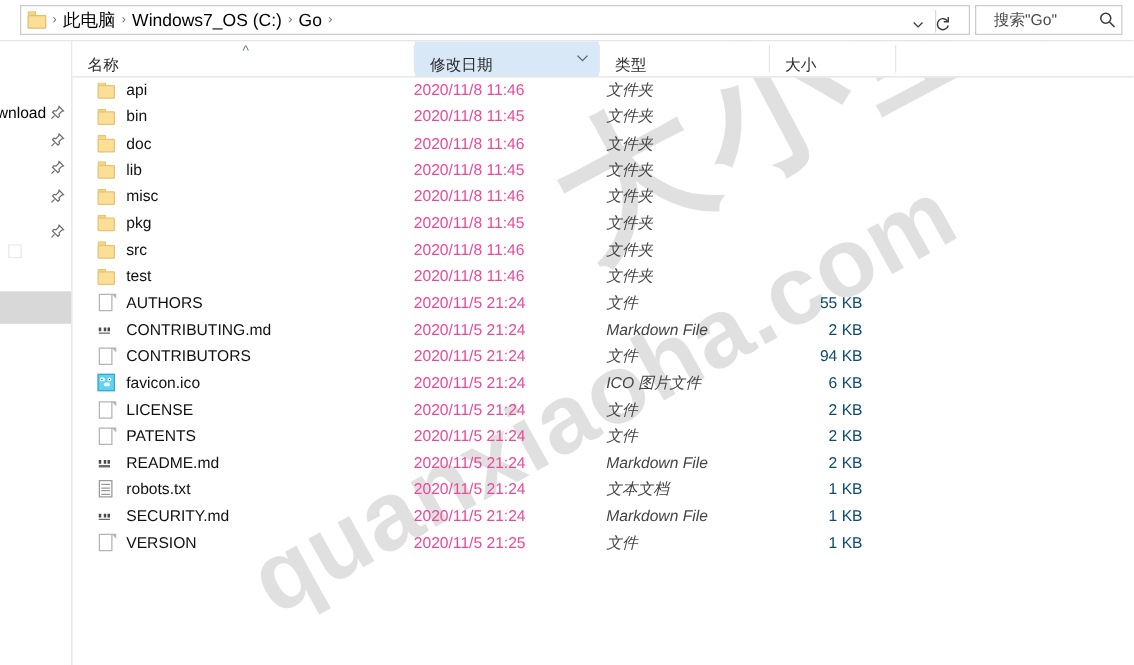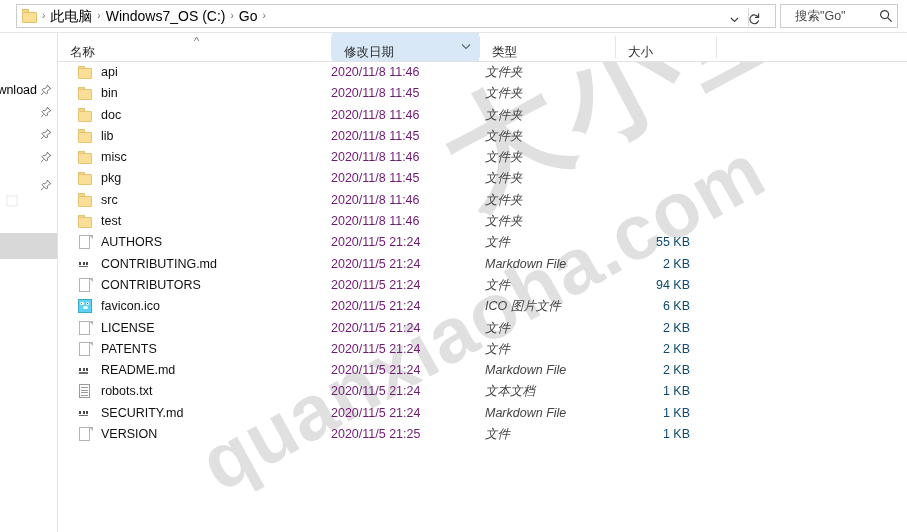--- a/index.html
+++ b/index.html
@@ -297,21 +297,21 @@
   .cell-name {
     left: 20px;
     width: 250px;
     color: #111;
     padding-left: 23px;
     box-sizing: border-box;
   }
   .cell-date {
     left: 273px;
     width: 140px;
-    color: #701a75;
+    color: #ec4899;
   }
   .cell-type {
     left: 427px;
     width: 130px;
     color: #444;
     font-style: italic;
   }
   .cell-size {
     left: 540px;
     width: 92px;

